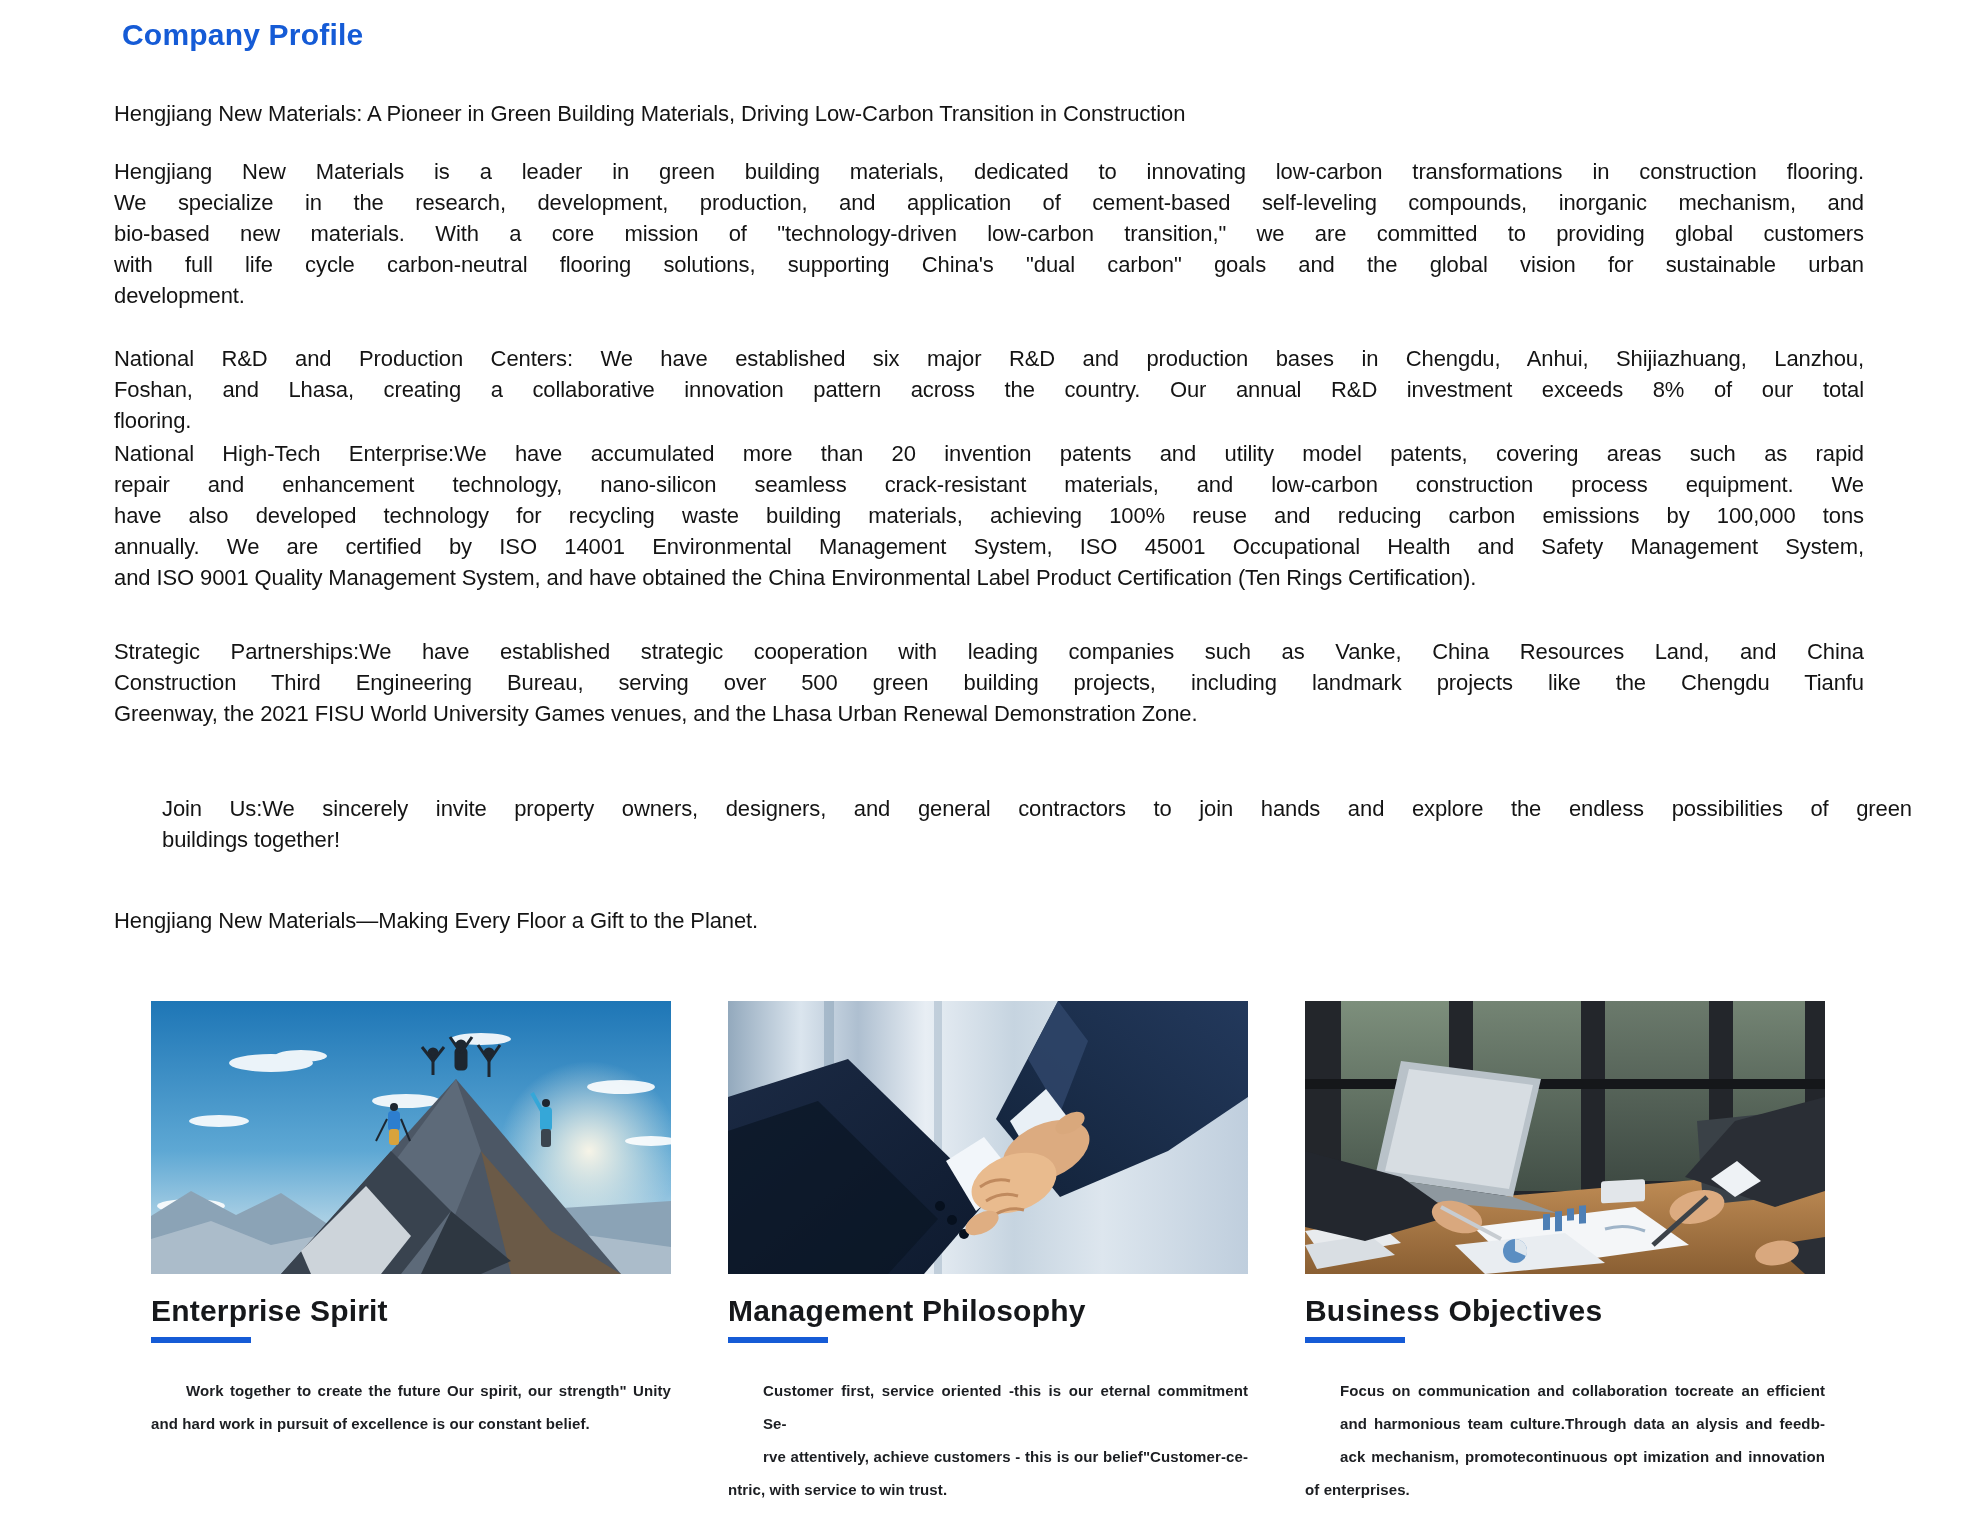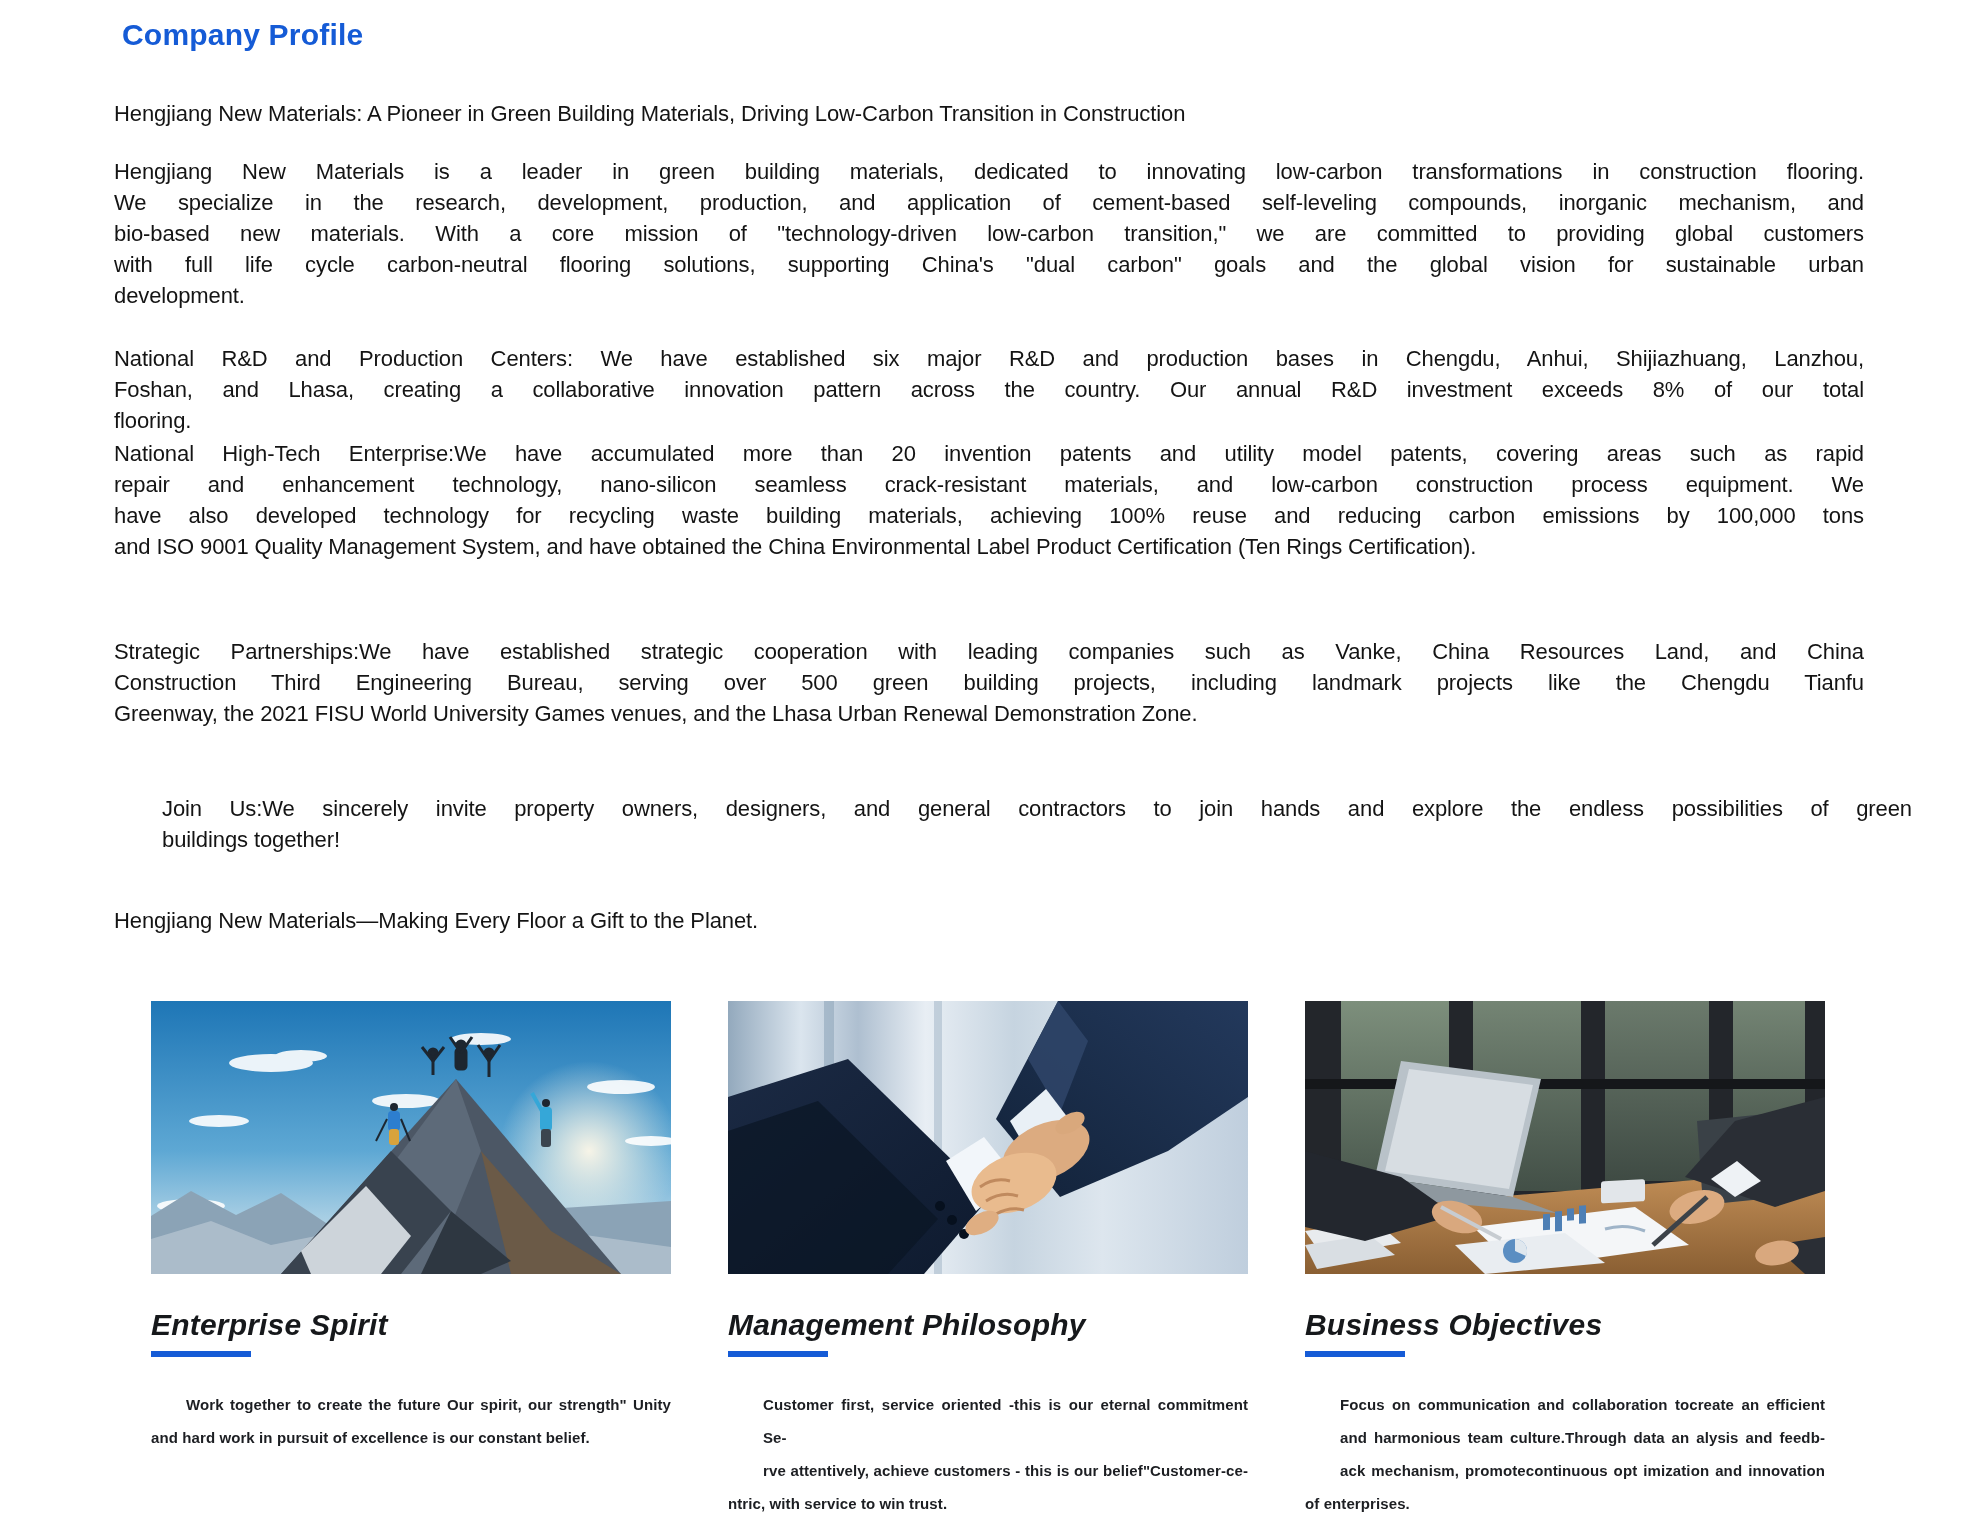--- a/index.html
+++ b/index.html
@@ -14,21 +14,21 @@
   .para{position:absolute;left:114px;width:1750px;}
   .line{font-size:22px;line-height:31px;letter-spacing:-.1px;
         text-align:justify;white-space:normal;color:#141414;}
   .para .line:not(:last-child){text-align-last:justify;}
 
   .columns{position:absolute;left:151px;top:1001px;width:1674px;
            display:grid;grid-template-columns:520px 520px 520px;column-gap:57px;}
   .col{width:520px;}
   .photo{width:520px;height:273px;overflow:hidden;background:#8fa8bb;}
   .photo svg{display:block;width:520px;height:273px;}
-  .col-heading{margin:34px 0 0 0;font-size:30px;font-weight:600;color:#16181b;letter-spacing:.2px;font-style:italic;}
+  .col-heading{margin:20px 0 0 0;font-size:30px;font-weight:600;color:#16181b;letter-spacing:.2px;}
   .col-bar{width:100px;height:6px;margin-top:9px;}
   .col-text{margin-top:31px;}
   .sline{font-size:15px;font-weight:600;line-height:33px;color:#1c1e22;
          text-align:justify;letter-spacing:.1px;}
   .col-text .sline:not(:last-child){text-align-last:justify;margin-left:35px;}
 </style>
 </head>
 <body>
 
 <div class="page">
@@ -46,20 +46,21 @@
       </div>
       <div class="para" style="top: 343px;">
         <div class="line">National R&amp;D and Production Centers: We have established six major R&amp;D and production bases in Chengdu, Anhui, Shijiazhuang, Lanzhou,</div>
         <div class="line">Foshan, and Lhasa, creating a collaborative innovation pattern across the country. Our annual R&amp;D investment exceeds 8% of our total</div>
         <div class="line">flooring.</div>
       </div>
       <div class="para" style="top: 438px;">
         <div class="line">National High-Tech Enterprise:We have accumulated more than 20 invention patents and utility model patents, covering areas such as rapid</div>
         <div class="line">repair and enhancement technology, nano-silicon seamless crack-resistant materials, and low-carbon construction process equipment. We</div>
         <div class="line">have also developed technology for recycling waste building materials, achieving 100% reuse and reducing carbon emissions by 100,000 tons</div>
+        <div class="line">annually. We are certified by ISO 14001 Environmental Management System, ISO 45001 Occupational Health and Safety Management System,</div>
         <div class="line">and ISO 9001 Quality Management System, and have obtained the China Environmental Label Product Certification (Ten Rings Certification).</div>
       </div>
       <div class="para" style="top: 636px;">
         <div class="line">Strategic Partnerships:We have established strategic cooperation with leading companies such as Vanke, China Resources Land, and China</div>
         <div class="line">Construction Third Engineering Bureau, serving over 500 green building projects, including landmark projects like the Chengdu Tianfu</div>
         <div class="line">Greenway, the 2021 FISU World University Games venues, and the Lhasa Urban Renewal Demonstration Zone.</div>
       </div>
       <div class="para" style="top: 793px; margin-left: 48px;">
         <div class="line">Join Us:We sincerely invite property owners, designers, and general contractors to join hands and explore the endless possibilities of green</div>
         <div class="line">buildings together!</div>

